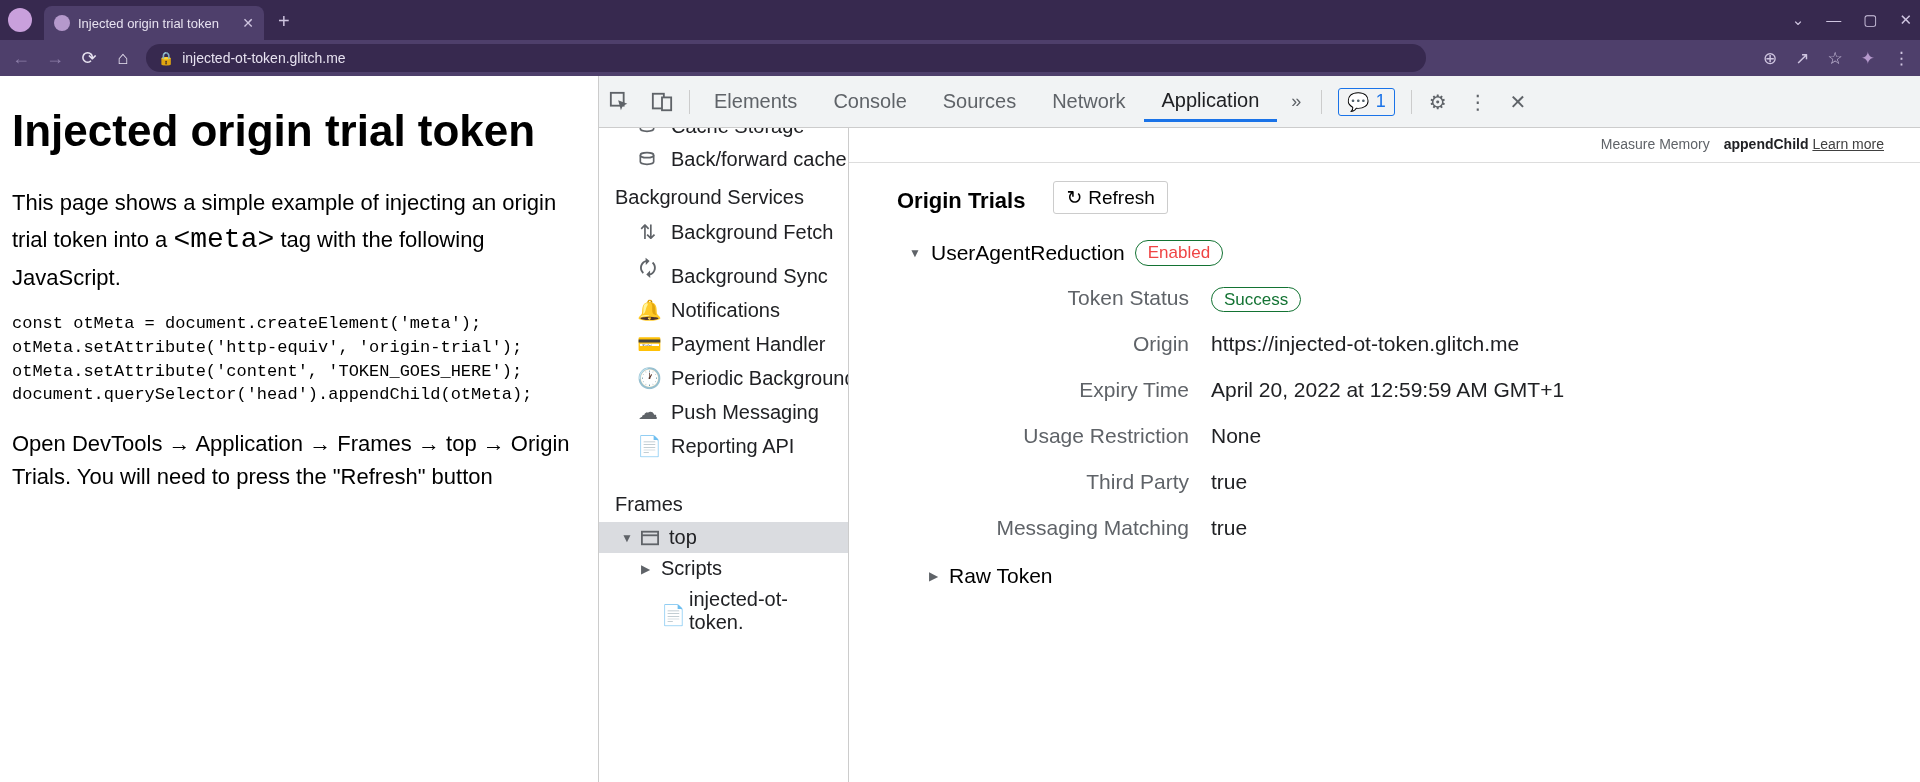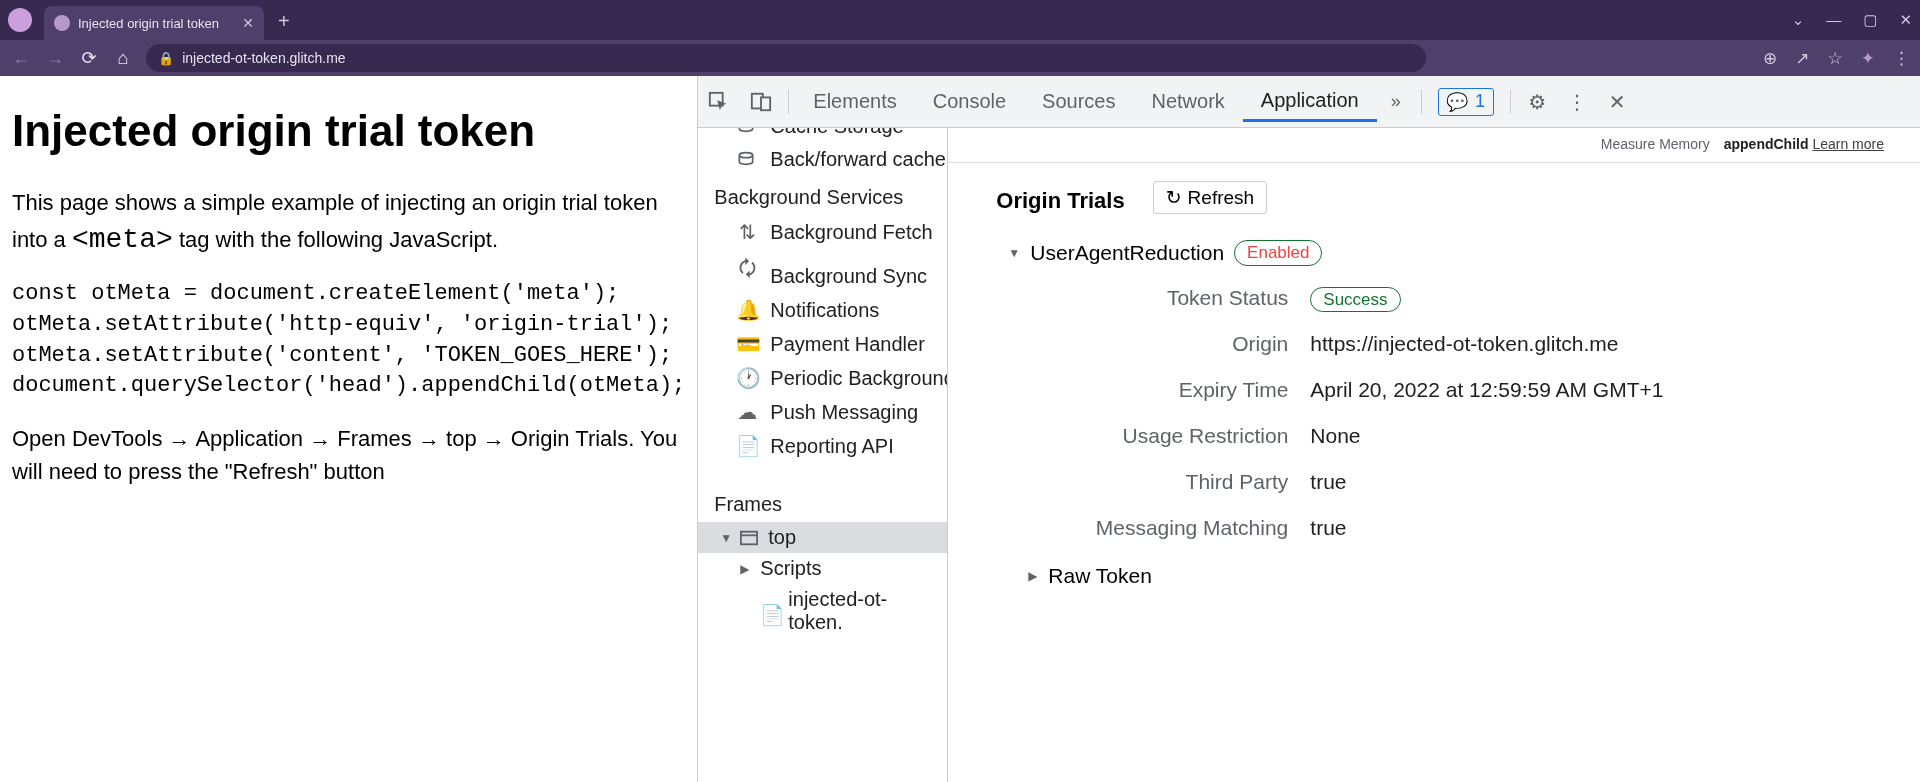--- a/index.html
+++ b/index.html
@@ -17,21 +17,21 @@
 .nav-btn.active{color:#e7e2f0}
 .omnibox{flex:0 0 auto;background:#37294f;border-radius:18px;height:28px;display:flex;align-items:center;padding:0 12px;gap:8px;color:#e7e2f0;font-size:14px;width:1280px}
 .lock{font-size:13px}
 .bar-right{margin-left:auto;display:flex;gap:18px;color:#cfc5e0;font-size:17px;align-items:center}
 .ext-ic{color:#b599cc}
 .content{display:flex;height:calc(100% - 76px)}
 .page{flex:0 0 598px;padding:20px 12px 0 12px;font-family:Georgia,serif}
 .page h1{font-size:44px;font-weight:bold;margin:10px 0 30px;font-family:Arial}
 .page p{font-size:22px;line-height:1.5;margin-bottom:18px}
 .page code{font-family:Liberation Mono, monospace;font-size:28px}
-.page pre{font-family:"Courier New",monospace;font-size:22px;line-height:1.4;white-space:pre;margin:12px 0 20px}
+.page pre{font-family:"Courier New",monospace;font-size:17px;line-height:1.4;white-space:pre;margin:12px 0 20px}
 .devtools{flex:1;display:flex;flex-direction:column;border-left:1px solid #ccc;background:#f1f3f4}
 .dt-toolbar{height:52px;border-bottom:1px solid #ccc;display:flex;align-items:center;background:#f1f3f4}
 .dt-ic{width:42px;text-align:center;font-size:20px;color:#5f6368}
 .dt-sep{width:1px;height:24px;background:#ccc;margin:0 6px}
 .dt-tab{padding:0 18px;height:40px;display:flex;align-items:center;font-size:20px;color:#5f6368;cursor:pointer}
 .dt-tab.active{color:#202124;border-bottom:3px solid #1a73e8;font-weight:500}
 .dt-more{padding:0 14px;font-size:18px;color:#5f6368}
 .issues-badge{display:flex;align-items:center;gap:6px;border:1px solid #1a73e8;border-radius:3px;padding:2px 8px;margin:0 10px;color:#1a73e8;font-size:18px}
 .dt-right-ic{width:40px;text-align:center;font-size:20px;color:#5f6368}
 .dt-body{flex:1;display:flex;overflow:hidden}

